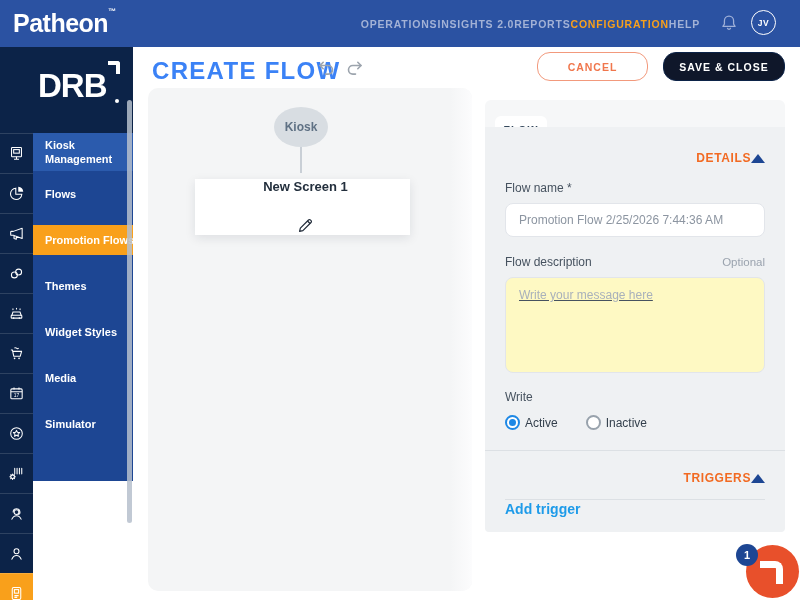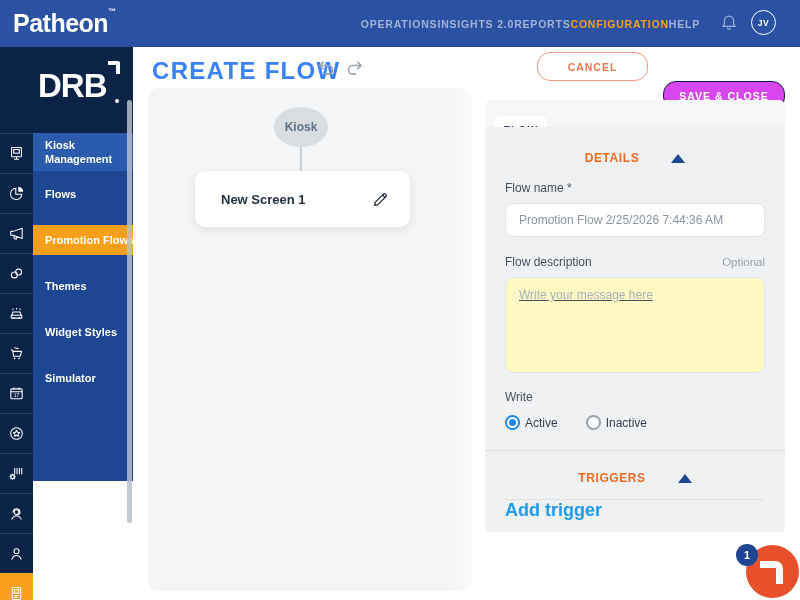--- a/index.html
+++ b/index.html
@@ -40,42 +40,42 @@
 
   
   .main { position:absolute; left:133px; top:47px; width:667px; height:553px; background:#fff; }
   .page-header { position:absolute; left:0; top:0; width:667px; height:41px; background:#fff; }
   .page-title { position:absolute; left:19px; top:10px; color:#3b82f6; font-size:24px; font-weight:700; letter-spacing:1.3px; }
   .undo { position:absolute; left:183px; top:12px; cursor:pointer; }
   .redo { position:absolute; left:212px; top:12px; cursor:pointer; }
   .btn { position:absolute; top:5px; height:29px; border-radius:13px; font-size:10.5px; font-weight:700;
          letter-spacing:1px; display:flex; align-items:center; justify-content:center; cursor:pointer; }
   .btn-cancel { right:152px; width:111px; background:#fff; border:1px solid #F2997C; color:#F0764C; }
-  .btn-save { right:15px; width:122px; background:#d946ef; border:1px solid #0C2348; color:#fff;margin-top:29px; }
+  .btn-save { right:15px; width:122px; background:#0f172a; border:1px solid #0C2348; color:#fff; }
 
   
   .canvas { position:absolute; left:15px; top:41px; width:324px; height:503px; background:#F4F5F6; border-radius:10px; }
   .canvas::after { content:''; position:absolute; right:0; top:0; bottom:0; width:22px;
                    background:linear-gradient(to right, rgba(244,245,246,0), #FCFCFD); border-radius:0 10px 10px 0; pointer-events:none; }
   .start-node { position:absolute; left:126px; top:19px; width:54px; height:40px; background:#D8DDE2; border-radius:50%;
                 display:flex; align-items:center; justify-content:center; color:#5F7184; font-size:12px; font-weight:700; cursor:pointer; }
   .connector { position:absolute; left:152px; top:59px; width:2px; height:26px; background:#C9CFD6; }
-  .screen-card { position:absolute; left:47px; top:83px; width:215px; height:56px; background:#fff; border-radius:10px;
+  .screen-card { position:absolute; left:47px; top:91px; width:215px; height:56px; background:#fff; border-radius:0;
                  box-shadow:0 3px 10px rgba(20,30,50,0.10); display:flex; align-items:center; justify-content:space-between;
-                 padding:0 20px 0 26px; cursor:pointer; }
+                 padding:0 20px 0 26px; cursor:pointer;flex-direction:column; }
   .screen-card-title { color:#232F3D; font-size:13px; font-weight:700; }
   .edit-pencil { width:19px; height:19px; cursor:pointer; }
 
   
   .panel { position:absolute; left:352px; top:53px; width:300px; height:432px; }
   .tabbar { position:absolute; left:0; top:0; width:300px; height:27px; background:#F6F7F8; border-radius:6px 6px 0 0; }
   .tab { position:absolute; left:10px; top:16px; width:52px; height:27px; background:#fff; border-radius:6px 6px 0 0;
          color:#33475B; font-size:10.5px; font-weight:700; letter-spacing:1px; display:flex; align-items:center; justify-content:center; cursor:pointer; }
   .panel-body { position:absolute; left:0; top:27px; width:300px; height:405px; background:#EFF1F3; border-radius:0 0 4px 4px; padding:0 20px; }
-  .section-head { display:flex; align-items:center; justify-content:center;gap:32px; }
+  .section-head { display:flex; align-items:center; justify-content:flex-end; }
   .section-head.details { margin-top:24px; }
   .section-title { color:#F26A22; font-size:12px; font-weight:700; letter-spacing:0.6px; }
   .tri-up { width:0; height:0; border-left:7px solid transparent; border-right:7px solid transparent;
             border-bottom:9px solid #1D4693; cursor:pointer; }
   .field-label { margin-top:16px; color:#46525F; font-size:12px; }
   .text-input { margin-top:8px; width:100%; height:34px; background:#fff; border:1px solid #E2E5EA; border-radius:8px;
                 padding:0 13px; font-family:"Liberation Sans", sans-serif; font-size:12px; color:#8C95A1; outline:none; }
   .desc-row { margin-top:18px; display:flex; align-items:center; justify-content:space-between; }
   .desc-label { color:#46525F; font-size:12px; }
   .optional { color:#9AA3AE; font-size:11.5px; }
@@ -85,21 +85,21 @@
   .status-label { margin-top:13px; color:#46525F; font-size:12px; }
   .radio-row { margin-top:11px; display:flex; align-items:center; gap:28px; }
   .radio-opt { display:flex; align-items:center; gap:5px; cursor:pointer; }
   .radio { width:15px; height:15px; border-radius:50%; border:2px solid #98A2AC; position:relative; background:#fff; }
   .radio.sel { border-color:#1E88E5; }
   .radio.sel::after { content:''; position:absolute; inset:2px; border-radius:50%; background:#1E88E5; }
   .radio-label { color:#333F4C; font-size:12px; }
   .divider-full { margin:20px -20px 0 -20px; border-top:1px solid #DCE0E4; }
   .section-head.triggers { margin-top:20px; }
   .divider-inset { margin-top:14px; border-top:1px solid #DCE0E4; }
-  .add-trigger { color:#1E9BE9; font-size:18px; font-weight:700; cursor:pointer; display:inline-block; }
+  .add-trigger { color:#1E9BE9; font-size:14px; font-weight:700; cursor:pointer; display:inline-block; }
 
   
   .chat-fab { position:absolute; left:746px; top:545px; width:53px; height:53px; background:#E8502B; border-radius:50%; cursor:pointer; z-index:40; }
   .fab-glyph { position:absolute; left:14px; top:16px; width:23px; height:23px;
                border-top:7px solid #fff; border-right:7px solid #fff; border-top-right-radius:8px; }
   .fab-badge { position:absolute; left:736px; top:544px; width:22px; height:22px; background:#1D4693; border-radius:50%;
                color:#fff; font-size:11px; font-weight:700; display:flex; align-items:center; justify-content:center; z-index:41; cursor:pointer; }
 </style>
 </head>
 <body>
@@ -217,20 +217,21 @@
           </svg>
       </div>
     </div>
 
     <div class="submenu">
       <div class="submenu-item highlighted">Kiosk Management</div>
       <div class="submenu-item">Flows</div>
       <div class="submenu-item active">Promotion Flows</div>
       <div class="submenu-item">Themes</div>
       <div class="submenu-item">Widget Styles</div>
+      <div class="submenu-item">Media</div>
       <div class="submenu-item">Simulator</div>
     </div>
     <div class="sb-scroll"></div>
   </div>
 
   <div class="main">
 
     <div class="page-header">
       <div class="page-title">CREATE FLOW</div>
       <div class="undo">

